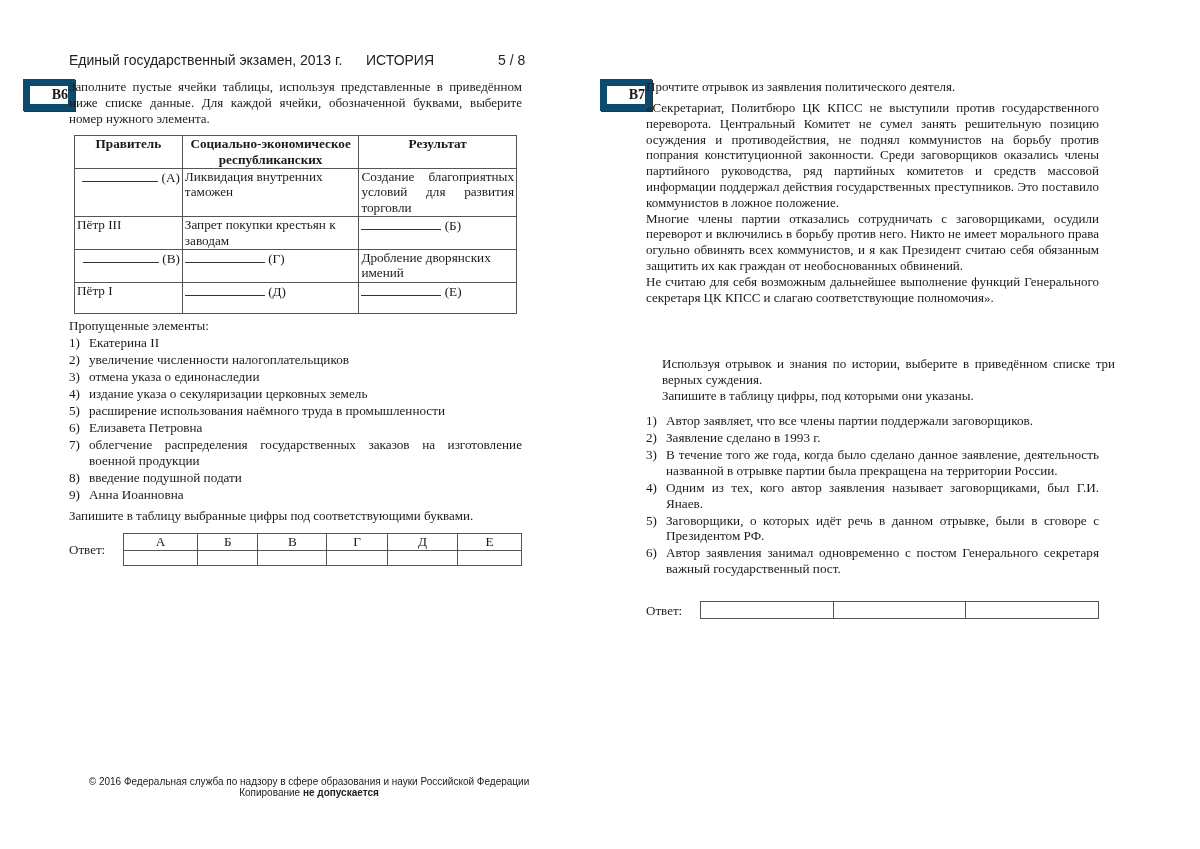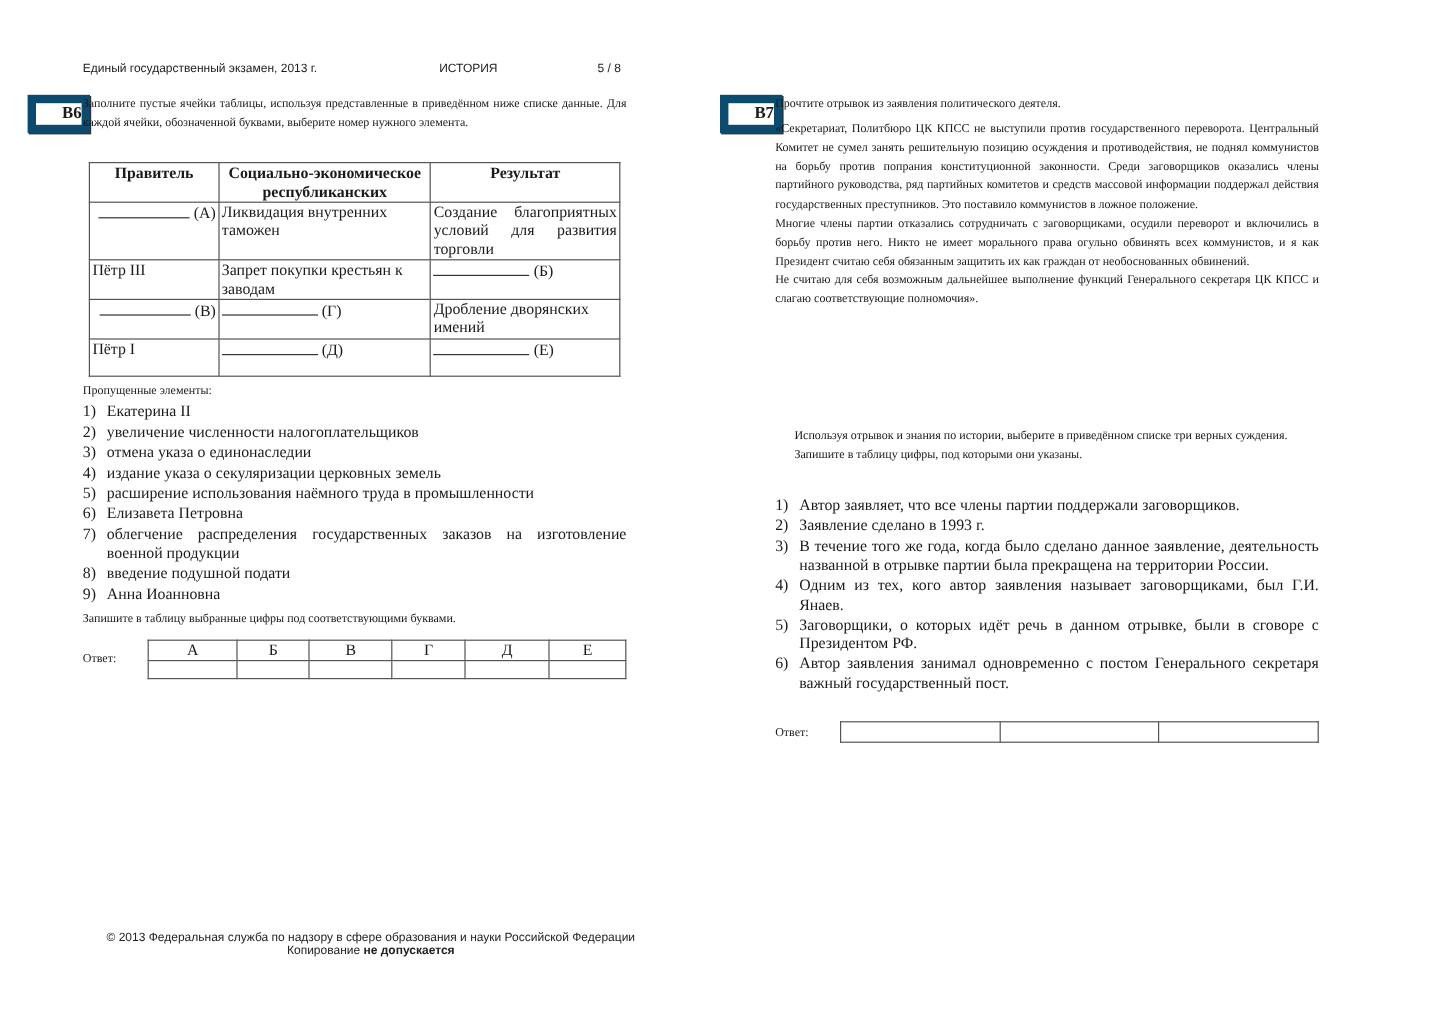--- a/index.html
+++ b/index.html
@@ -1,27 +1,27 @@
 <!DOCTYPE html>
 <html><head>
 <meta charset="utf-8">
 <style>
   html, body { margin:0; padding:0; }
   body {
     width:1200px; height:849px; background:#ffffff; position:relative; overflow:hidden;
     font-family:"Liberation Serif", serif; color:#1a1a1a;
   }
   .abs { position:absolute; }
-  .hdr { font-family:"Liberation Sans", sans-serif; font-size:10px; color:#222; top:52px; }
+  .hdr { font-family:"Liberation Sans", sans-serif; font-size:14px; color:#222; top:52px; }
   .qbox {
     position:absolute; border:7px solid #0c4a6e; box-shadow:1px 1px 0 #333;
     font-family:"Liberation Serif", serif; font-weight:bold; font-size:14px;
     text-align:right; line-height:18px; height:18px; width:38px;
   }
-  .para { font-size:10px; line-height:15.8px; text-align:justify;font-family:Liberation Serif, serif; }
+  .para { font-size:13px; line-height:15.8px; text-align:justify;font-family:Liberation Serif, serif; }
   .para p { margin:0; }
   table.main {
     position:absolute; left:74px; top:135px; width:443px; border-collapse:collapse;
     font-size:13.2px; line-height:15.8px;
   }
   table.main td, table.main th { border:1px solid #555; padding:0 2px; vertical-align:top; }
   table.main th { font-weight:bold; text-align:center; }
   .c { text-align:left; }
   .r { text-align:right; }
   .j { text-align:justify; text-align-last:left; }
@@ -186,15 +186,15 @@
   <tbody>
       <tr style="height:17px;">
     <td></td>
     <td></td>
     <td></td>
   </tr>
 </tbody>
   </table>
 
 <div class="abs foot" style="left:69px; top:776px; width:480px;">
-  <div>© 2013 Федеральная служба по надзору в сфере образования и науки Российской Федерации</div>
+  <div>© 2016 Федеральная служба по надзору в сфере образования и науки Российской Федерации</div>
   <div><span>Копирование</span> <b>не допускается</b></div>
 </div>
 
 </body></html>

